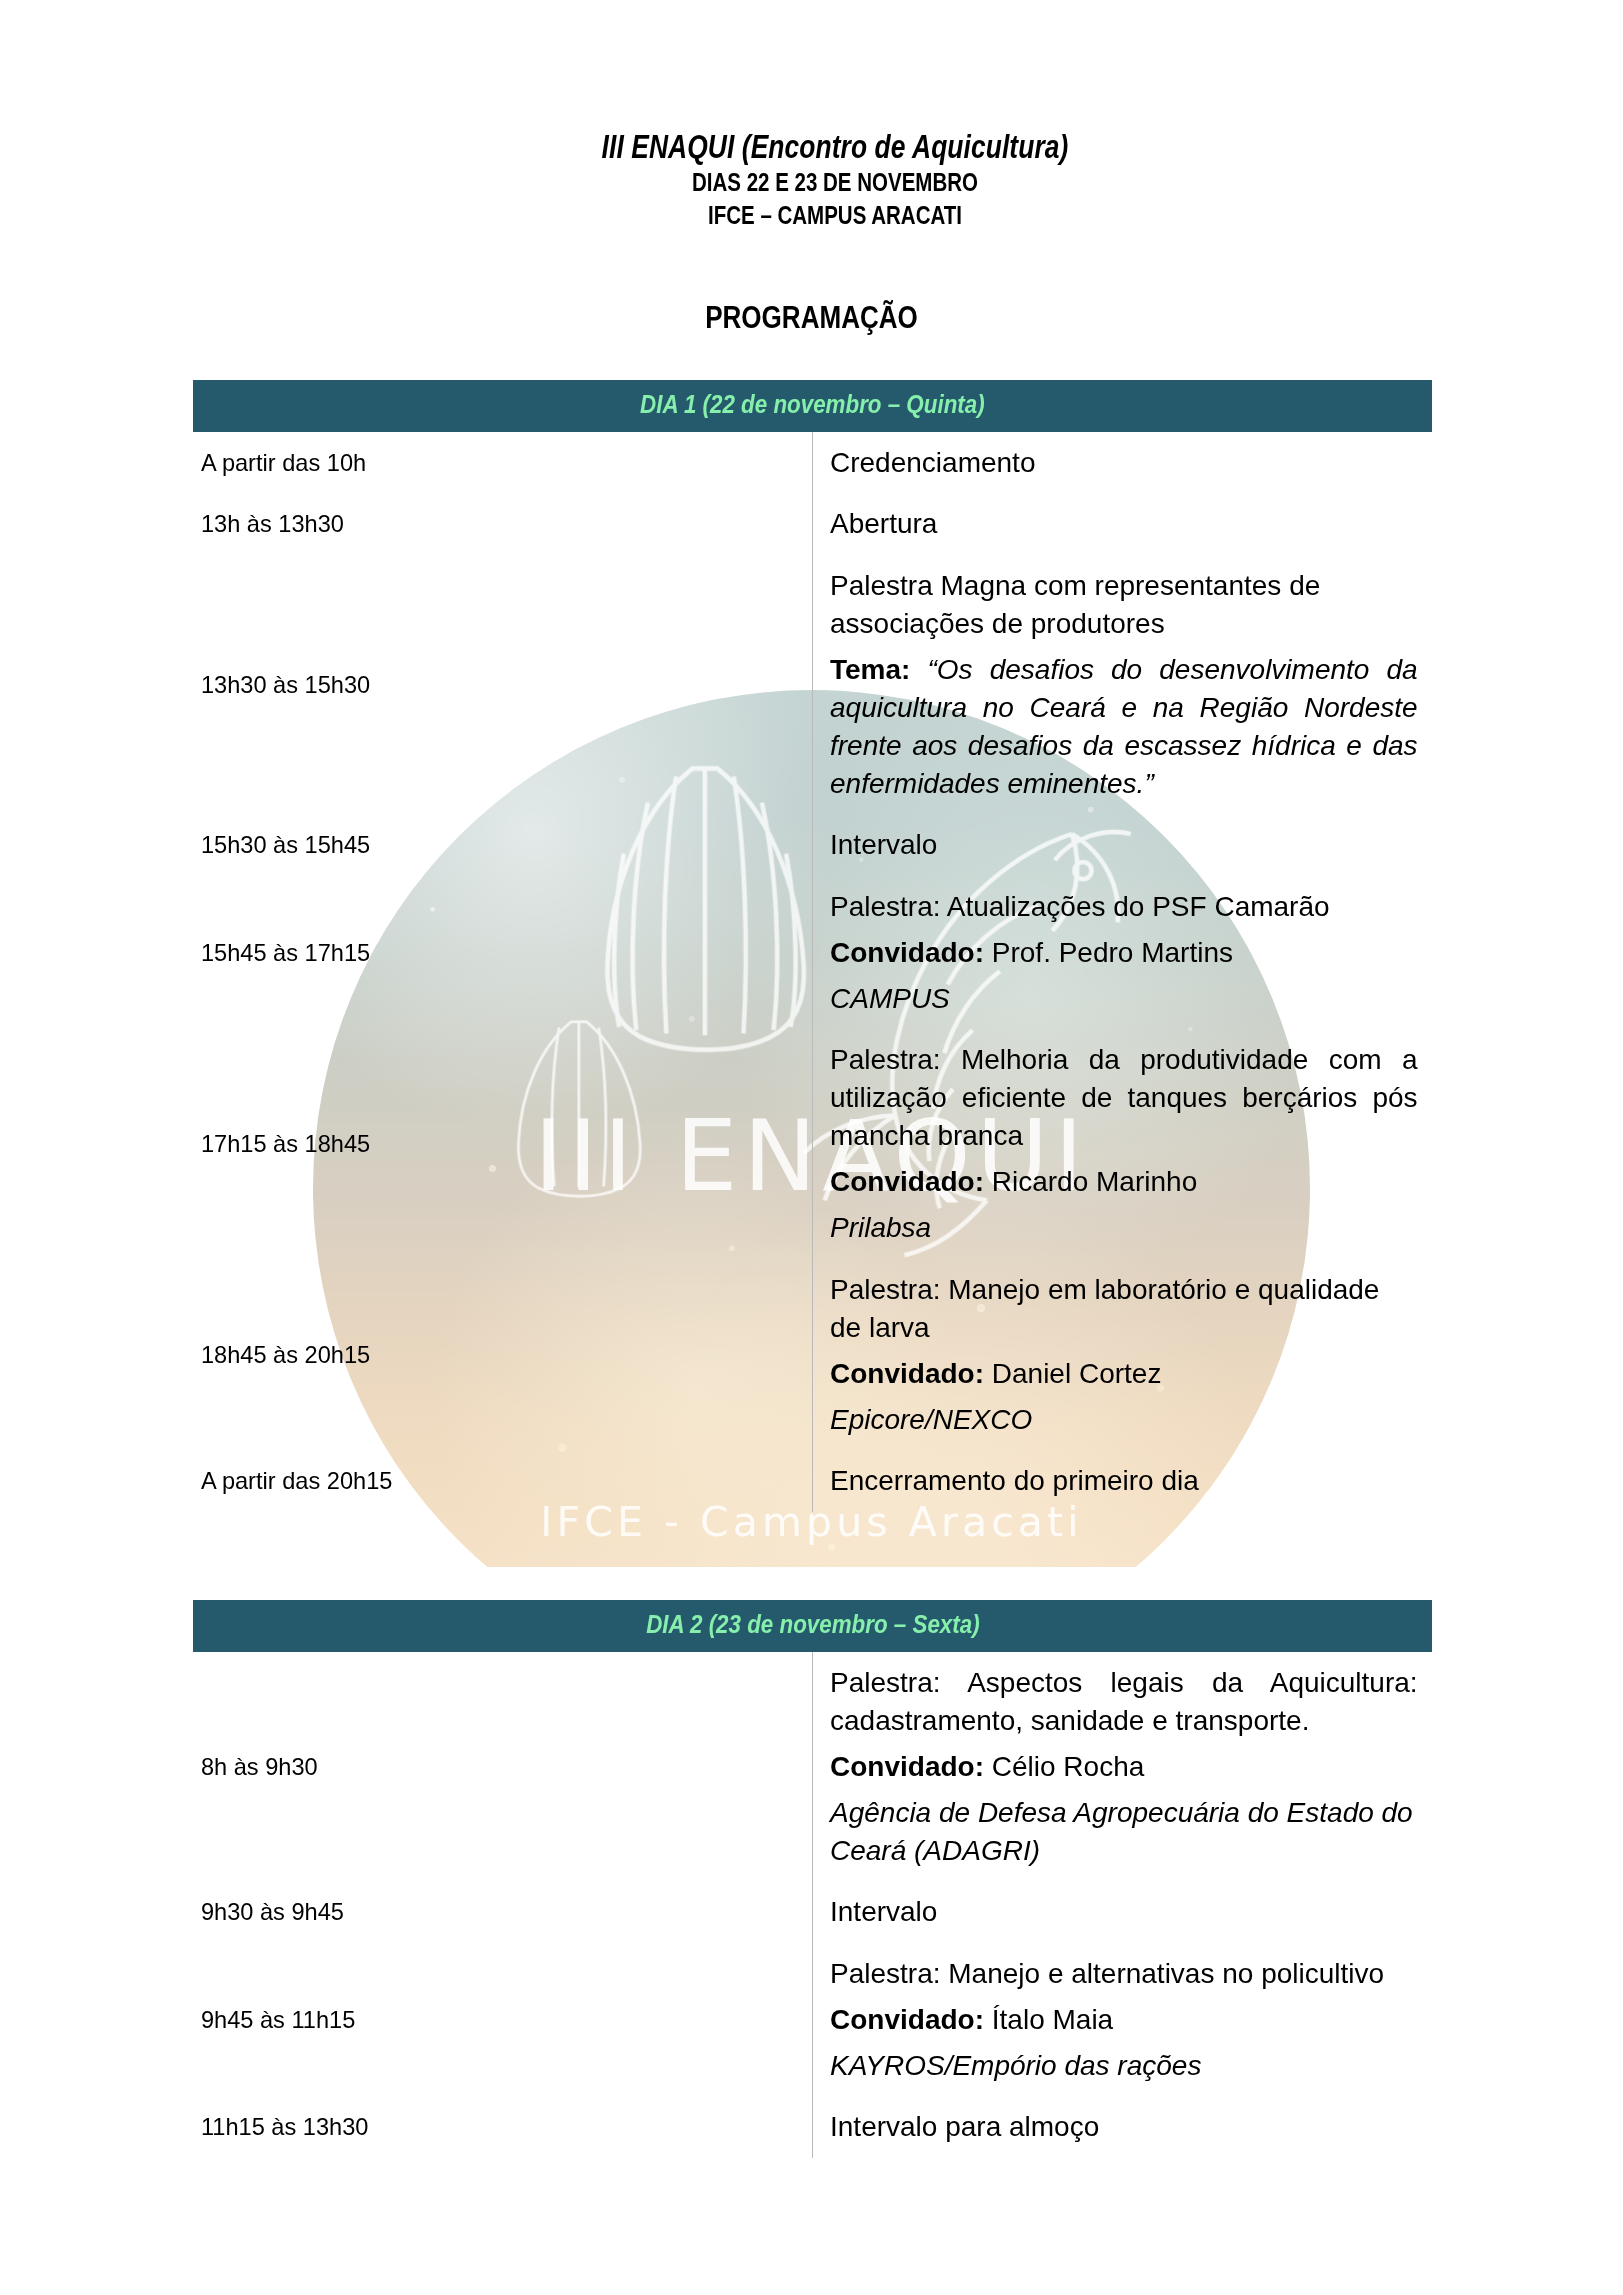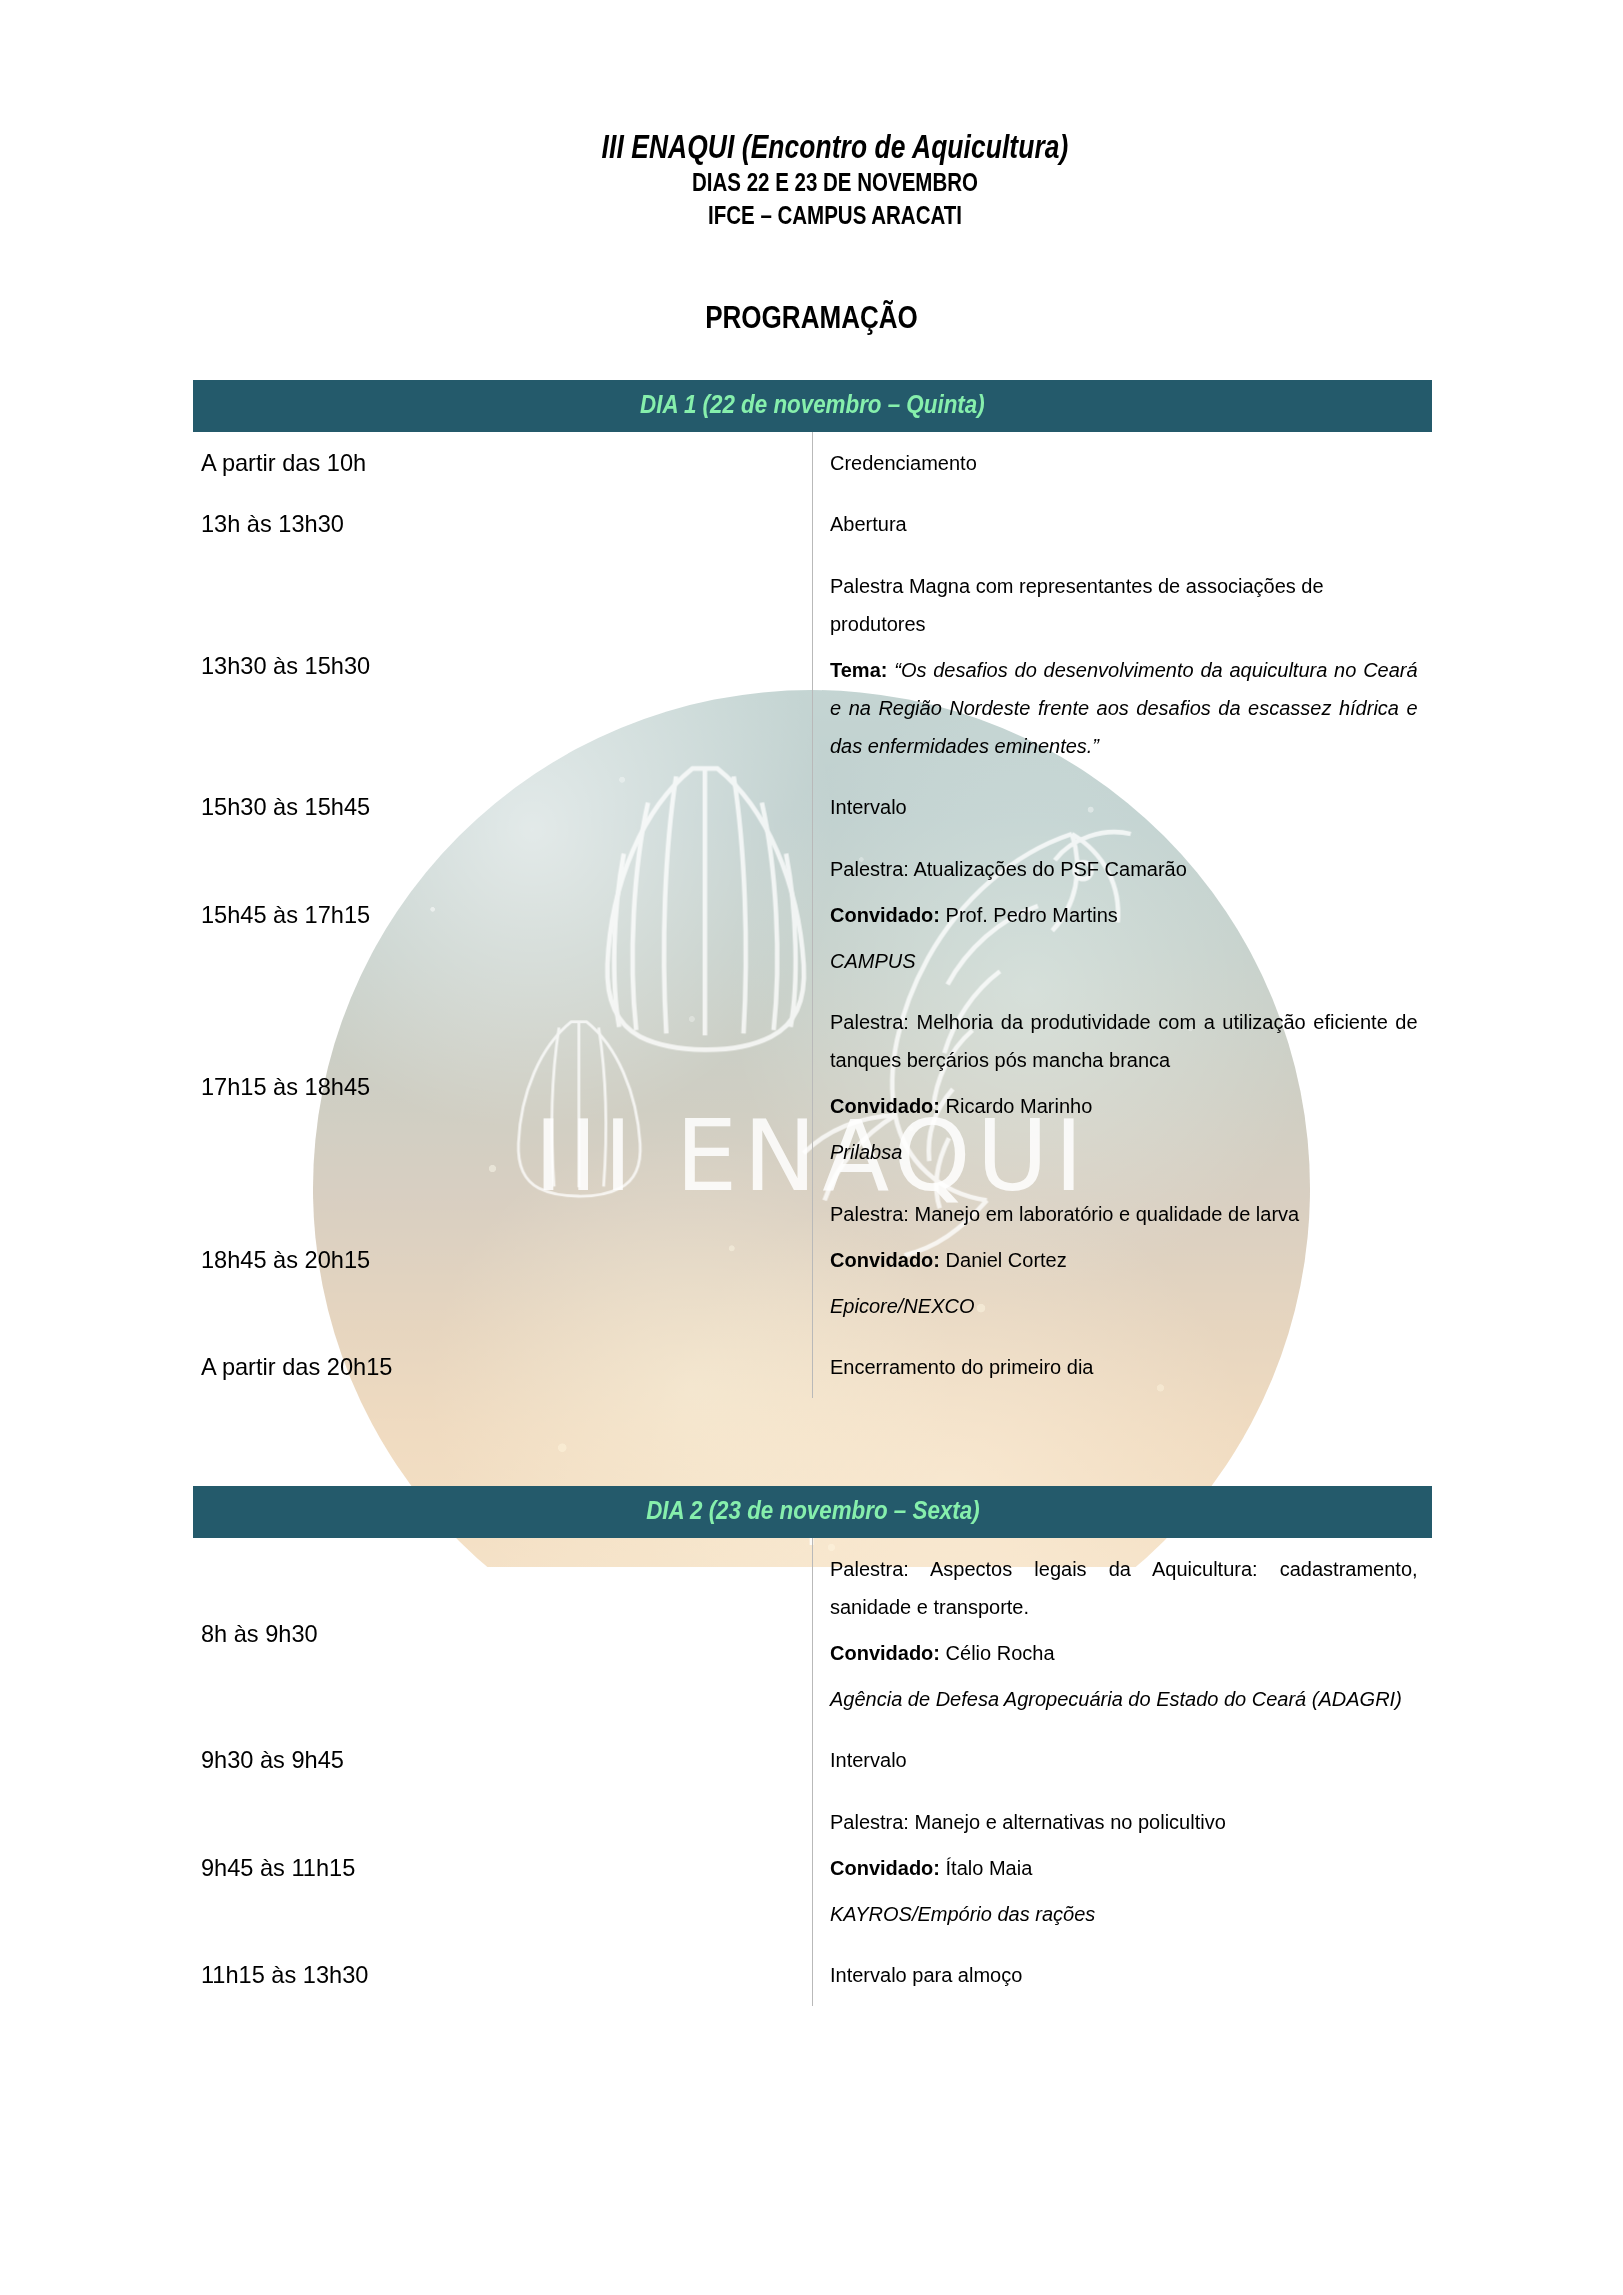--- a/index.html
+++ b/index.html
@@ -130,21 +130,21 @@
     width:315px;
     vertical-align:middle;
     font-size:23.6px;
     line-height:34px;
     padding:13px 11.8px 13px 7.9px;
     border:none;
     border-right:1.3px solid #b9b9b9;
   }
   td.evcell{
     vertical-align:middle;
-    font-size:20px;
+    font-size:28px;
     line-height:38px;
     padding:11.8px 14.4px 11.8px 17px;
     border:none;
   }
   td.evcell p{ margin:0 0 7.9px 0; }
   td.evcell p:last-child{ margin-bottom:0; }
   .just{ text-align:justify; text-justify:inter-word; }
   .b{ font-weight:bold; }
   .it{ font-style:italic; }
 

